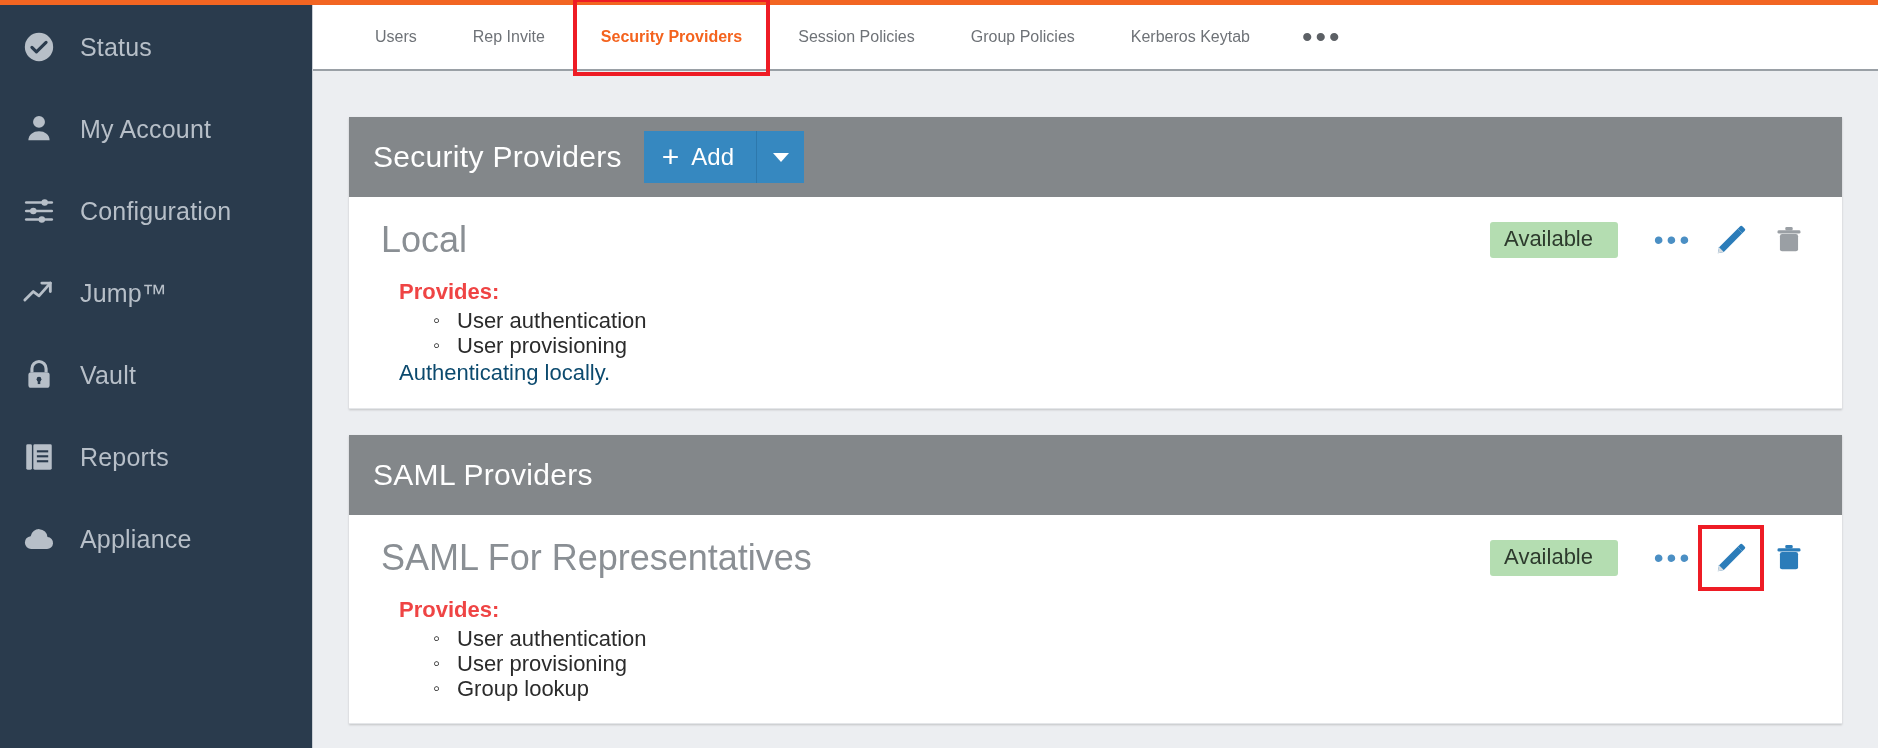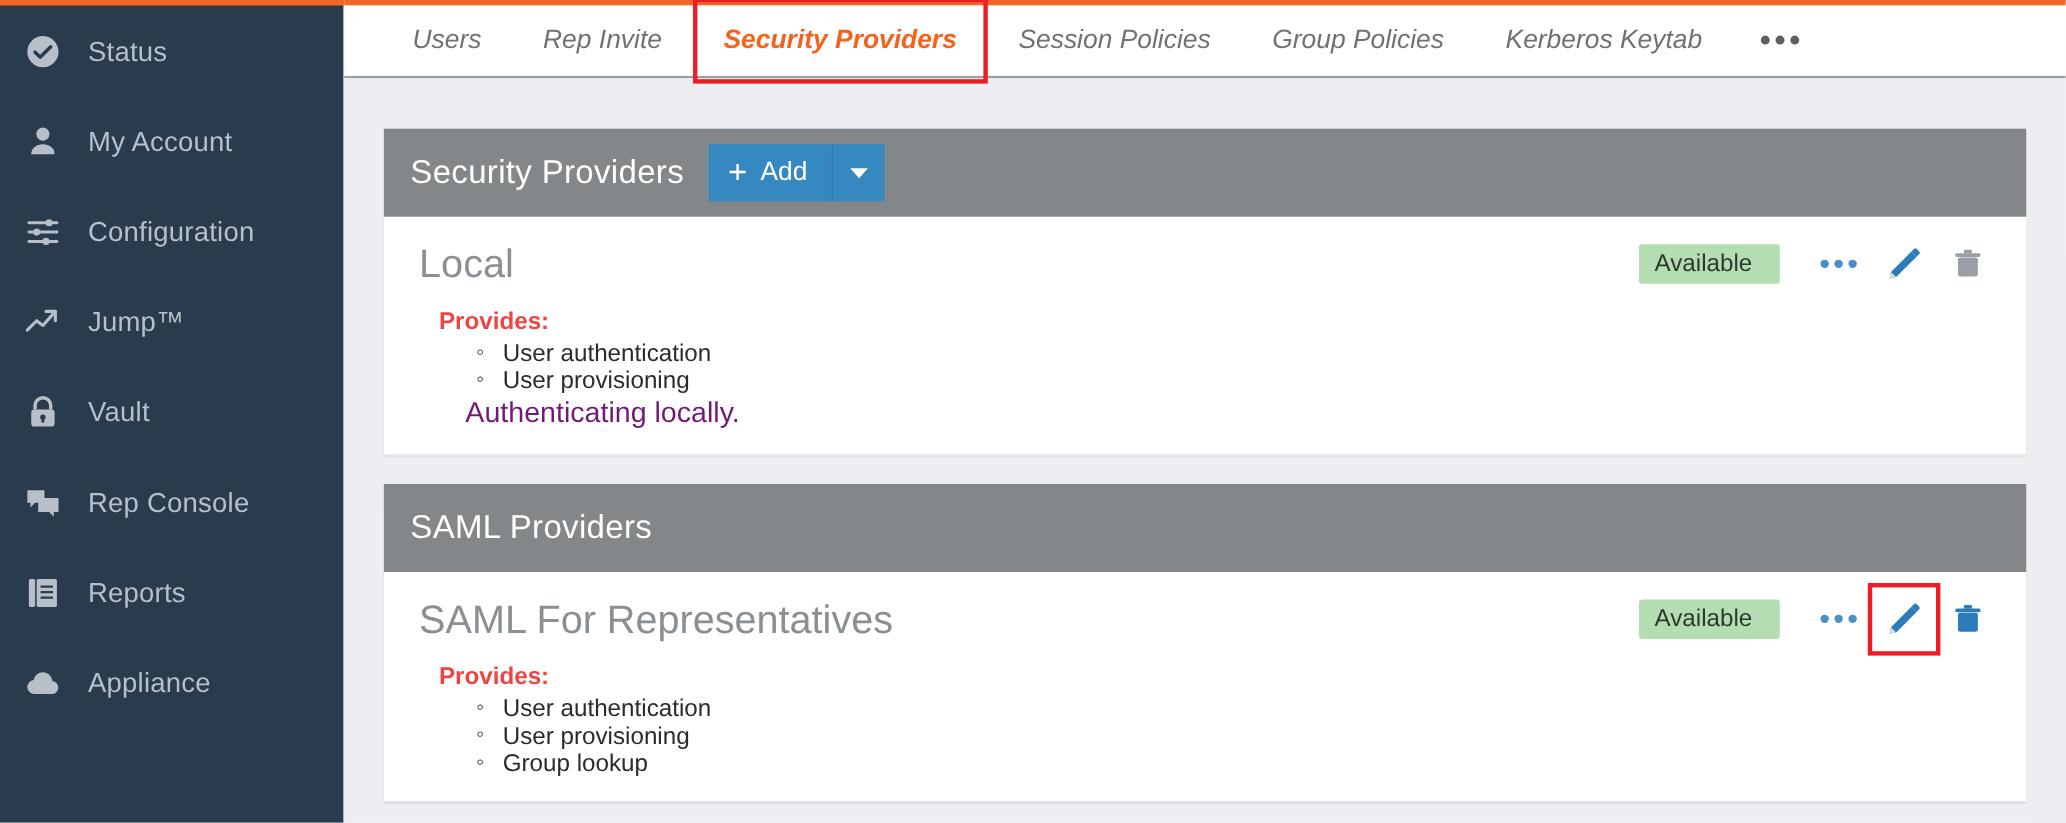--- a/index.html
+++ b/index.html
@@ -78,28 +78,27 @@
   .tabbar {
     height: 66px;
     background: #ffffff;
     border-bottom: 2px solid #9aa0a6;
     display: flex;
     align-items: center;
     padding-left: 34px;
     position: relative;
   }
   .tab {
-    font-size: 24px;
+    font-size: 16px;
     color: #6e7277;
     padding: 0 28px;
     height: 54px;
     line-height: 54px;
     cursor: pointer;
     white-space: nowrap;
-    font-style: italic;
   }
   .tab.selected {
     color: #f4631e;
     font-weight: 700;
   }
   .tab-wrap { position: relative; display: inline-block; }
   .tab-highlight {
     position: absolute;
     left: 0; right: 0; top: -12px; bottom: -12px;
     border: 4px solid #ee1c25;
@@ -251,24 +250,23 @@
     padding-left: 4px;
   }
   .provides-list li::before {
     content: "\25E6";
     position: absolute;
     left: -20px;
     color: #2b2b2b;
     font-size: 20px;
   }
   .provides-note {
-    font-size: 26px;
-    color: #701a75;
+    font-size: 22px;
+    color: #0c4a6e;
     margin-top: 2px;
-    margin-left: 24px;
   }
 </style>
 </head>
 <body>
 
 <div id="app">
 
   <nav class="sidebar">
     <div class="sidebar-top-accent"></div>
 
@@ -321,29 +319,20 @@
         <svg width="34" height="34" viewBox="0 0 24 24">
             <path d="M7 10V7.5a5 5 0 0110 0V10" stroke="#b7bfc8" stroke-width="2.2" fill="none"></path>
             <rect x="4.5" y="10" width="15" height="11" rx="2" fill="#b7bfc8"></rect>
             <circle cx="12" cy="15" r="1.7" fill="#2a3b4d"></circle>
             <rect x="11.1" y="15" width="1.8" height="3.4" fill="#2a3b4d"></rect>
           </svg>
       </span>
       <span class="nav-label">Vault</span>
     </div>
 
-    <div class="nav-item">
-      <span class="nav-ico">
-        <svg width="34" height="34" viewBox="0 0 24 24">
-            <path d="M2 4h11v8H7l-3 3v-3H2z" fill="#b7bfc8"></path>
-            <path d="M9 9h13v9h-3v3l-3-3H9z" fill="#b7bfc8"></path>
-          </svg>
-      </span>
-      <span class="nav-label">Rep Console</span>
-    </div>
 
 
     <div class="nav-item">
       <span class="nav-ico">
         <svg width="34" height="34" viewBox="0 0 24 24">
             <rect x="3" y="3" width="4" height="18" rx="1" fill="#b7bfc8"></rect>
             <rect x="8" y="3" width="13" height="18" rx="1" fill="#b7bfc8"></rect>
             <g stroke="#2a3b4d" stroke-width="1.5">
               <line x1="10.5" y1="8" x2="18.5" y2="8"></line>
               <line x1="10.5" y1="11.5" x2="18.5" y2="11.5"></line>

